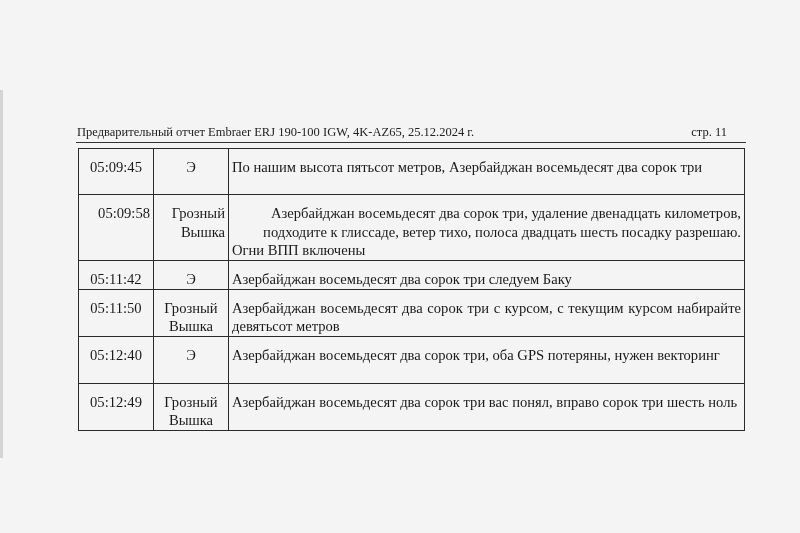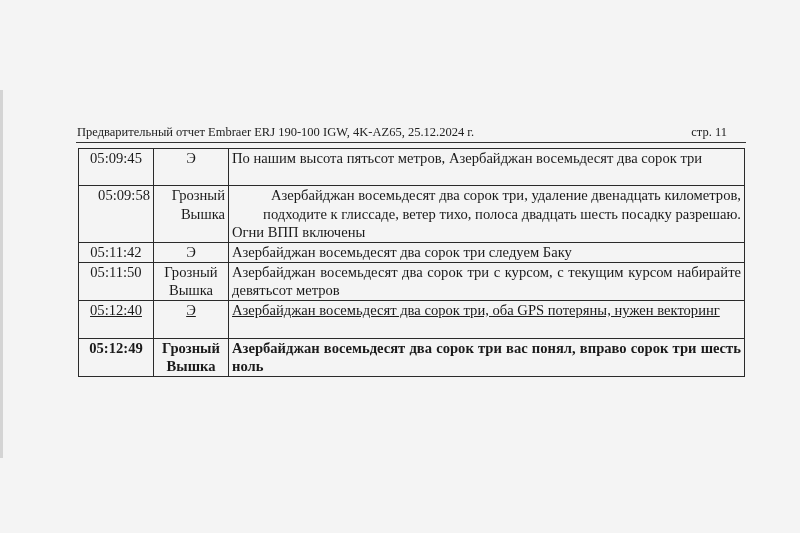--- a/index.html
+++ b/index.html
@@ -70,21 +70,21 @@
       width: 666px;
       border-collapse: collapse;
       table-layout: fixed;
       font-size: 14.6px;
       line-height: 18.6px;
       color: #1a1a1a;
     }
     table.transcript td {
       border: 1.3px solid #2a2a2a;
       vertical-align: top;
-      padding: 0 3px 0 3px;
+      padding: 9px 3px 0 3px;
       margin-left: 8px;
     }
     table.transcript col.c-time { width: 75px; }
     table.transcript col.c-spk { width: 75px; }
     table.transcript col.c-msg { width: 516px; }
     td.time {
       text-align: center;
       padding-left: 0;
       padding-right: 0;
     }
@@ -99,22 +99,22 @@
       padding-right: 14px;
     }
     td.msg.last-line-left {
       text-align-last: left;
     }
     tr.r1 td { height: 36px; }
     tr.r2 td { height: 56px; text-align: right; }
     tr.r3 td { height: 18px; }
     tr.r4 td { height: 37px; }
     tr.r5 td { height: 55px; }
-    tr.r6 td { height: 37px; text-decoration: underline; }
-    tr.r7 td { height: 37px; font-weight: bold; }
+    tr.r6 td { height: 37px; }
+    tr.r7 td { height: 37px; }
     .spk-line { display: block; }
   </style>
 </head>
 <body>
 
 <div class="viewer">
   <div class="left-edge"></div>
 
   <div class="page">
 

